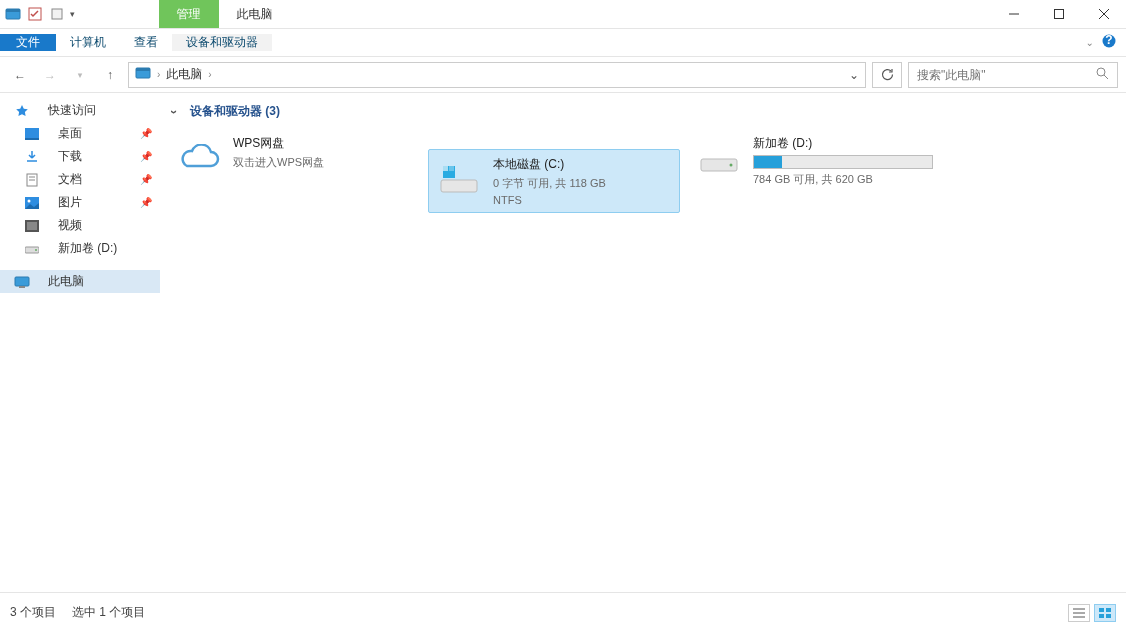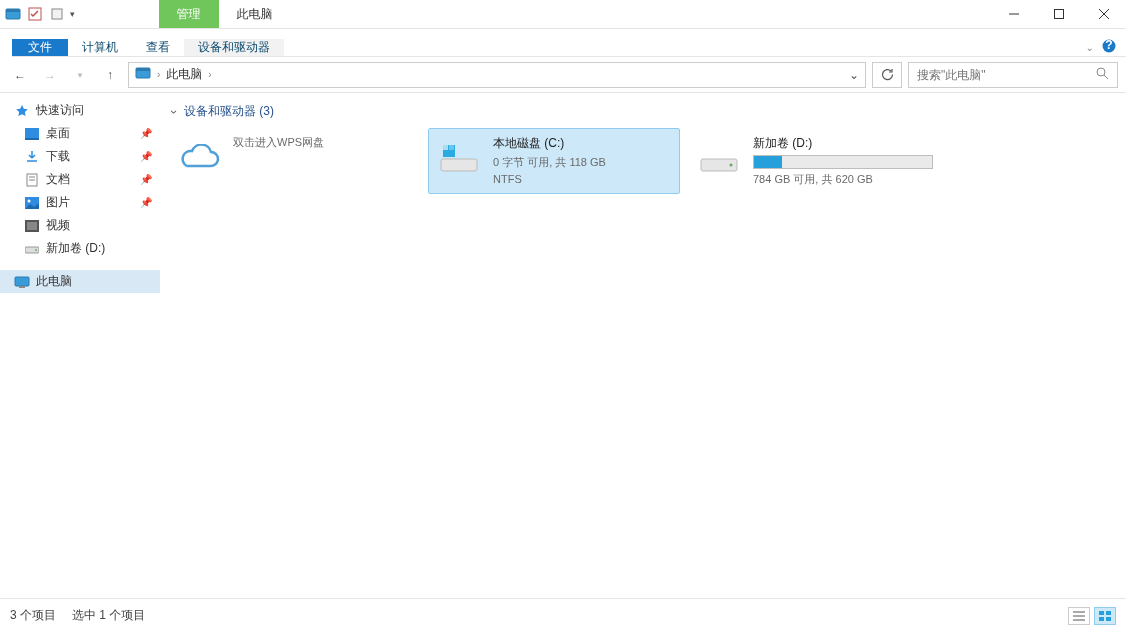--- a/index.html
+++ b/index.html
@@ -9,21 +9,21 @@
     .titlebar { height: 29px; display: flex; align-items: stretch; border-bottom: 1px solid #e5e5e5; }
     .titlebar-left { display: flex; align-items: center; padding: 0 4px; gap: 4px; }
     .qat-icon { width: 18px; height: 18px; display: inline-flex; align-items: center; justify-content: center; }
     .tb-contextual { background: #70c55b; color: #fff; padding: 3px 18px; display: flex; align-items: center; margin-left: 80px; }
     .tb-title { padding: 0 18px; display: flex; align-items: center; color: #333; }
     .tb-spacer { flex: 1; }
     .win-controls { display: flex; }
     .win-btn { width: 45px; display: flex; align-items: center; justify-content: center; color: #333; }
     
     
-    .ribbon { height: 28px; display: flex; align-items: flex-end; border-bottom: 1px solid #e5e5e5; margin-left: 12px; }
+    .ribbon { height: 28px; display: flex; align-items: center; border-bottom: 1px solid #e5e5e5; }
     .tab { padding: 0 14px; display: flex; align-items: center; color: #0c4a6e; }
     .tab-file { background: #1979ca; color: #fff; padding: 0 16px; }
     .tab-contextual { background: #f2f2f2; }
     .ribbon-right { flex: 1; display: flex; justify-content: flex-end; align-items: center; padding-right: 10px; gap: 8px; }
     .help-icon { color: #1979ca; font-size: 14px; }
     
     
     .navbar { height: 36px; display: flex; align-items: center; padding: 4px 8px; gap: 6px; border-bottom: 1px solid #e5e5e5; }
     .nav-arrow { width: 24px; height: 24px; display: flex; align-items: center; justify-content: center; color: #555; }
     .nav-arrow.disabled { color: #bbb; }
@@ -32,42 +32,42 @@
     .crumb-sep { color: #888; font-size: 10px; }
     .addr-drop { margin-left: auto; color: #555; }
     .refresh-btn { width: 30px; height: 26px; border: 1px solid #ccc; display: flex; align-items: center; justify-content: center; color: #555; }
     .searchbox { width: 210px; height: 26px; border: 1px solid #ccc; display: flex; align-items: center; padding: 0 8px; color: #888; }
     .searchbox input { border: none; outline: none; flex: 1; font-size: 12px; color: #333; }
     .search-icon { color: #888; }
     
     
     .main { flex: 1; display: flex; min-height: 0; }
     .sidebar { width: 160px; padding: 6px 0; }
-    .side-item { display: flex; align-items: center; padding: 3px 8px 3px 24px; gap: 6px; color: #333; cursor: default; }
+    .side-item { display: flex; align-items: center; padding: 3px 8px 3px 24px; gap: 18px; color: #333; cursor: default; }
     .side-item.top { padding-left: 14px; }
     .side-item.selected { background: #d9e8f5; }
     .side-group-sp { height: 10px; }
     .pin-col { width: 12px; text-align: center; color: #888; margin-left: auto; font-size: 10px; }
     .side-icon { width: 16px; height: 16px; display: inline-flex; align-items: center; justify-content: center; }
     
     .content { flex: 1; padding: 10px 8px; overflow: auto; }
-    .section-header { display: flex; align-items: center; gap: 8px; color: #26528d; padding: 0 0 8px 4px; }
+    .section-header { display: flex; align-items: center; gap: 14px; color: #26528d; padding: 0 0 8px 4px; font-weight: bold; }
     .section-chevron { color: #555; transform: rotate(90deg); display: inline-block; }
     .items-row { display: flex; gap: 8px; flex-wrap: wrap; }
     .drive-item { width: 252px; padding: 6px; display: flex; gap: 10px; border: 1px solid transparent; border-radius: 2px; }
-    .drive-item.selected { background: #cde8f9; border-color: #8ecdf0; }
+    .drive-item.selected { background: #cde8f9; border-color: #8ecdf0; margin-top: 21px; }
     .drive-icon { width: 48px; height: 48px; display: flex; align-items: center; justify-content: center; }
     .drive-info { flex: 1; display: flex; flex-direction: column; gap: 3px; }
     .drive-name { color: #222; }
     .drive-sub { color: #6a6a6a; font-size: 11px; }
     .capacity-bar { height: 14px; border: 1px solid #bdbdbd; background: #eaeaea; position: relative; }
     .capacity-fill { position: absolute; top: 0; left: 0; bottom: 0; background: #26a0da; }
     
     
-    .statusbar { height: 34px; border-top: 1px solid #e5e5e5; display: flex; align-items: center; padding: 0 10px; gap: 16px; color: #444; }
+    .statusbar { height: 40px; border-top: 1px solid #e5e5e5; display: flex; align-items: center; padding: 0 10px; gap: 16px; color: #444; }
     .status-right { margin-left: auto; display: flex; gap: 4px; }
     .view-btn { width: 22px; height: 18px; border: 1px solid #ccc; display: flex; align-items: center; justify-content: center; color: #555; }
     .view-btn.active { background: #cde8f9; border-color: #8ecdf0; }
   </style>
 </head>
 <body>
 
 <div class="titlebar">
   <div class="titlebar-left">
     <span class="qat-icon">
@@ -252,20 +252,21 @@
     </div>
     <div class="items-row">
 
       <div class="drive-item">
         <div class="drive-icon">
           <svg width="44" height="30" viewBox="0 0 44 30">
               <path d="M34 22a7 7 0 0 0 0-14 10 10 0 0 0-19-1A8 8 0 0 0 10 22z" fill="none" stroke="#4f9fd8" stroke-width="2.5"></path>
             </svg>
         </div>
         <div class="drive-info">
+          <div class="drive-name">WPS网盘</div>
           <div class="drive-sub">双击进入WPS网盘</div>
         </div>
       </div>
 
       <div class="drive-item selected">
         <div class="drive-icon">
           <svg width="44" height="40" viewBox="0 0 44 40">
               <rect x="4" y="20" width="36" height="12" rx="2" fill="#e6e6e6" stroke="#bbb"></rect>
               <rect x="6" y="6" width="12" height="12" fill="#29abe2"></rect>
               <rect x="6" y="6" width="5" height="5" fill="#fff" opacity=".6"></rect>

